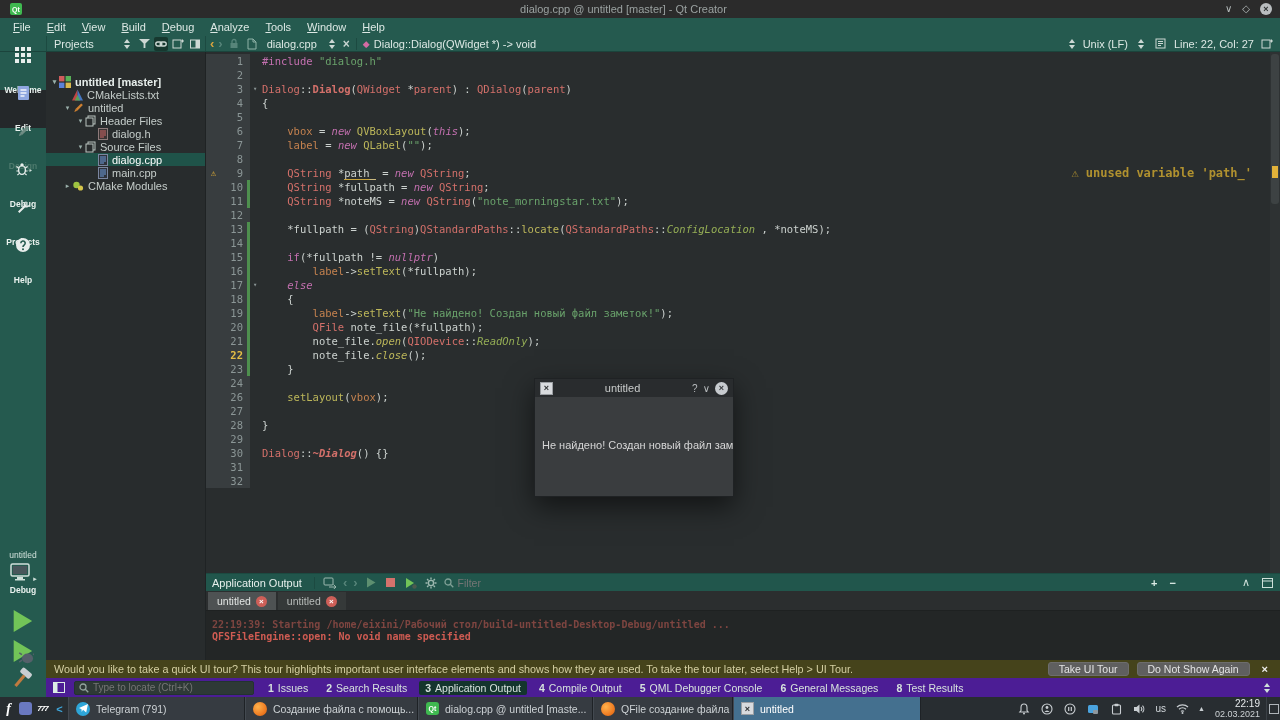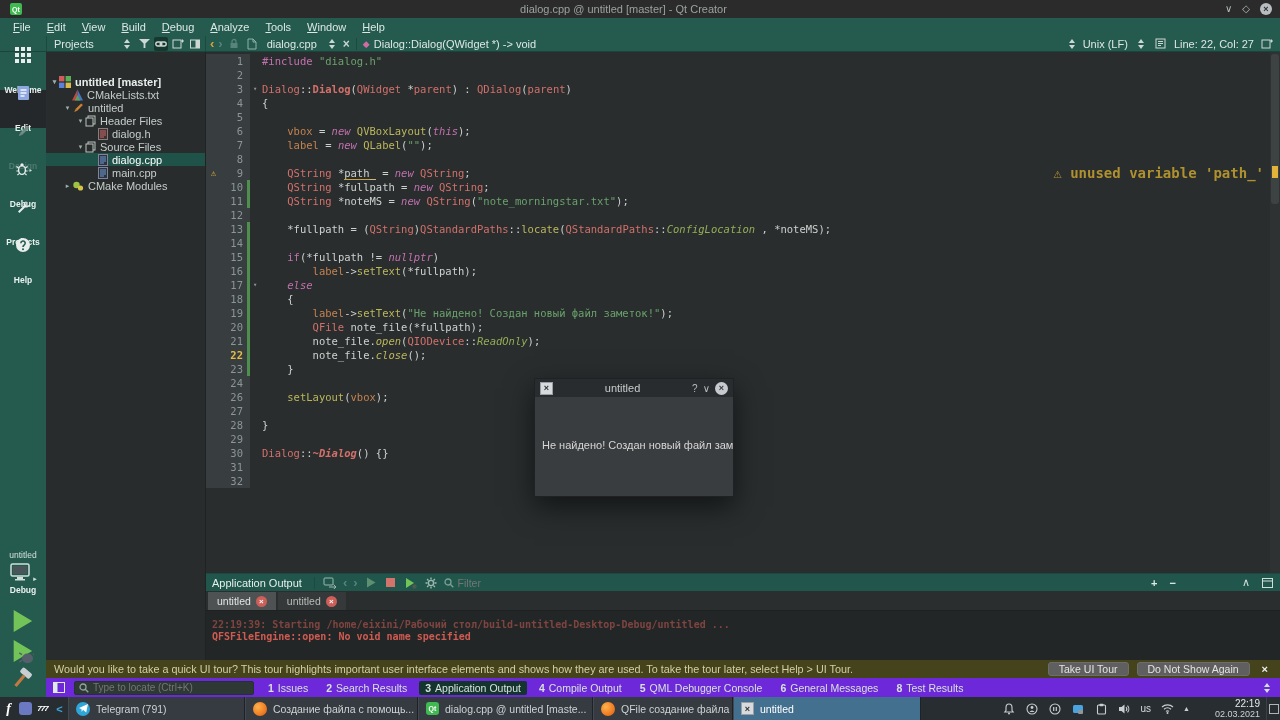--- a/index.html
+++ b/index.html
@@ -75,21 +75,21 @@
 .gbar.mod{background:#4e8f4e}
 .gfold{width:10px;color:#8a9595;font-size:7px;line-height:14px;text-align:center;flex:0 0 auto}
 .ctext{padding-left:2px}
 .c-pl{color:#ccd2cf}.c-pp{color:#c470b0}.c-kw{color:#c470b0}
 .c-kwi{color:#c470b0;font-style:italic}
 .c-type{color:#d3706a}.c-typeb{color:#d3706a;font-weight:bold}
 .c-typebi{color:#d3706a;font-weight:bold;font-style:italic}
 .c-mem{color:#c5824f}.c-fn{color:#bdb75a}.c-fni{color:#bdb75a;font-style:italic}
 .c-enum{color:#94ad55;font-style:italic}.c-str{color:#69a26b}
 .c-wv{color:#ccd2cf;border-bottom:1px solid #c9a43c}
-.annot{margin-left:auto;padding-right:16px;color:#b0912f;font-weight:bold;font-size:14px}
+.annot{margin-left:auto;padding-right:28px;color:#b0912f;font-weight:bold;font-size:12px}
 #scrollmark{position:absolute;right:2px;top:114px;width:6px;height:12px;background:#e3b33a}
 #vscroll{position:absolute;right:0;top:0;width:10px;height:100%;background:#2e3233}
 #vthumb{position:absolute;right:1px;top:2px;width:8px;height:150px;background:#3d4243;border-radius:3px}
 
 
 #dlg{position:absolute;left:534px;top:378px;width:200px;height:119px;background:#3a3d3f;
   border:1px solid #1f2224;box-shadow:0 10px 26px rgba(0,0,0,.55);z-index:30}
 #dlg .dtitle{height:18px;background:#292c2e;display:flex;align-items:center;padding:0 5px;gap:5px}
 #dlg .dttl{flex:1;text-align:center;color:#c9cccb;font-size:11px}
 #dlg .dbtn{color:#b8bcbe;font-size:10px}
@@ -115,40 +115,40 @@
 
 
 #tourbar{position:absolute;left:46px;top:660px;width:1234px;height:18px;background:#45431b;
   display:flex;align-items:center;padding:0 8px;gap:8px}
 #tourbar .msg{color:#d4cfa2;font-size:10.8px;flex:1;white-space:nowrap;overflow:hidden}
 .tourbtn{background:#5f5f5f;border:1px solid #6d6d6d;border-radius:3px;color:#e3e3e3;font-size:10.5px;
   padding:0 10px;height:14px;display:flex;align-items:center;flex:0 0 auto}
 #tourbar .tclosex{color:#efefef;font-weight:bold;font-size:11px;padding:0 4px}
 
 
-#statusbar{position:absolute;left:46px;top:678px;width:1234px;height:19px;background:#6d28d9;
+#statusbar{position:absolute;left:46px;top:678px;width:1234px;height:19px;background:#4c1d95;
   display:flex;align-items:center;gap:8px;padding:0 6px;font-size:10.5px;color:#d6e2dd}
 #locate{display:flex;align-items:center;gap:4px;background:#2e3936;border:1px solid #223430;border-radius:2px;
   height:14px;width:180px;padding:0 4px}
 #locate input{background:transparent;border:none;outline:none;color:#93a49d;font-size:10px;width:150px;font-family:"Liberation Sans",sans-serif}
 .panelbtn{display:flex;gap:4px;padding:1px 6px;border-radius:2px;white-space:nowrap}
 .panelbtn .n{font-weight:bold}
 .panelbtn.active{background:#14352d}
 #statusbar .sright{margin-left:auto;color:#cfe0da}
 
 
 #taskbar{position:absolute;left:0;top:697px;width:1280px;height:23px;background:#282d31;
   display:flex;align-items:center}
 .launch{width:17px;display:flex;align-items:center;justify-content:center;height:100%}
 .task{height:100%;display:flex;align-items:center;gap:6px;padding:0 7px;background:#363b41;
   border-right:1px solid #1e2226;border-left:1px solid #434950;font-size:10.5px;color:#ccd1d4;overflow:hidden;white-space:nowrap}
 .task.active{background:#44708f;color:#fff}
 #tray{margin-left:auto;display:flex;align-items:center;gap:9px;padding-right:6px;color:#c9ced2}
 #tray .us{font-size:10px;color:#d5dade}
-#clock{text-align:right;font-size:10px;line-height:10px;color:#e6e9eb;margin-left:16px}
+#clock{text-align:right;font-size:10px;line-height:10px;color:#e6e9eb;margin-left:1px}
 #clock .d{font-size:9px;color:#cdd2d5}
 #showdesk{width:14px;height:100%;border-left:1px solid #3a4046;display:flex;align-items:center;justify-content:center}
 .qtbadge{width:13px;height:13px;border-radius:3px;background:#3fb950;color:#fff;font-size:7px;font-weight:bold;
   display:inline-flex;align-items:center;justify-content:center}
 .appwin{width:13px;height:13px;background:#d8dbde;color:#2b2e30;font-size:9px;font-weight:bold;
   display:inline-flex;align-items:center;justify-content:center;border:1px solid #9b9fa3}
 .ffx{width:14px;height:14px;border-radius:50%;background:radial-gradient(circle at 35% 35%,#ffb24c,#ef7d23 60%,#d45e0c)}
 .tg{width:14px;height:14px;border-radius:50%;background:#2ea6d9;display:inline-flex;align-items:center;justify-content:center}
 .fedora{color:#fff;font-family:"Liberation Serif",serif;font-style:italic;font-weight:bold;font-size:14px}
 .discord{width:13px;height:13px;border-radius:3px;background:#6a79c1}

